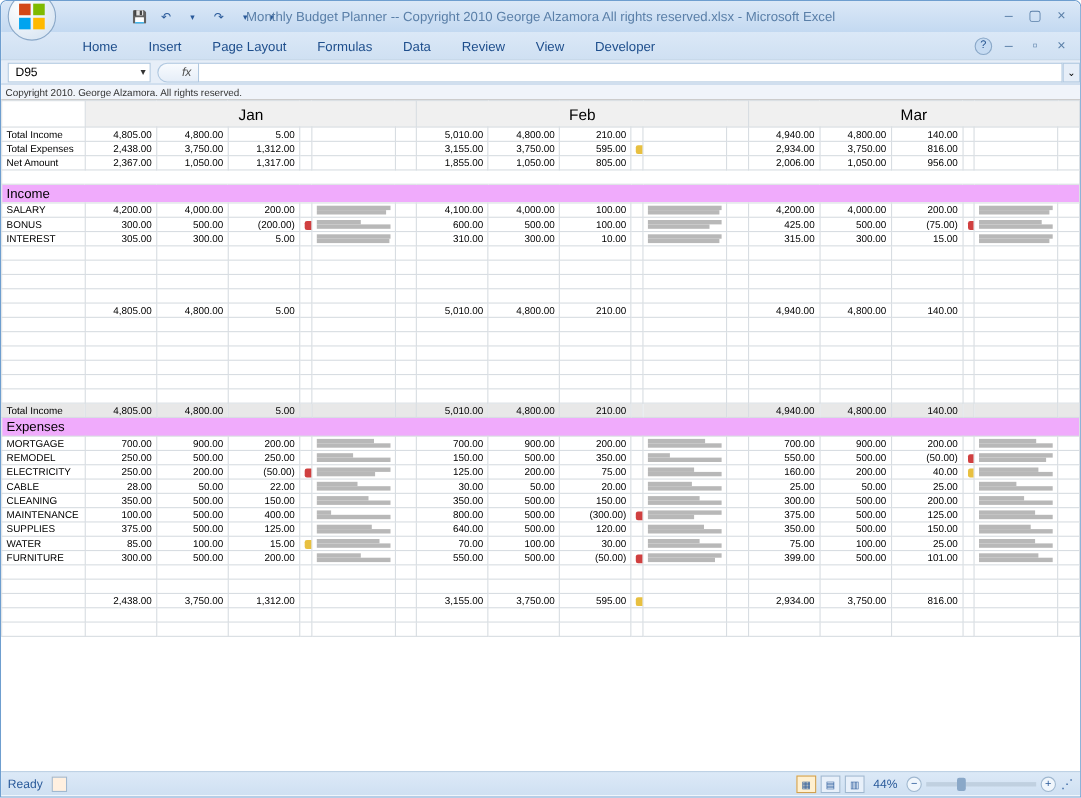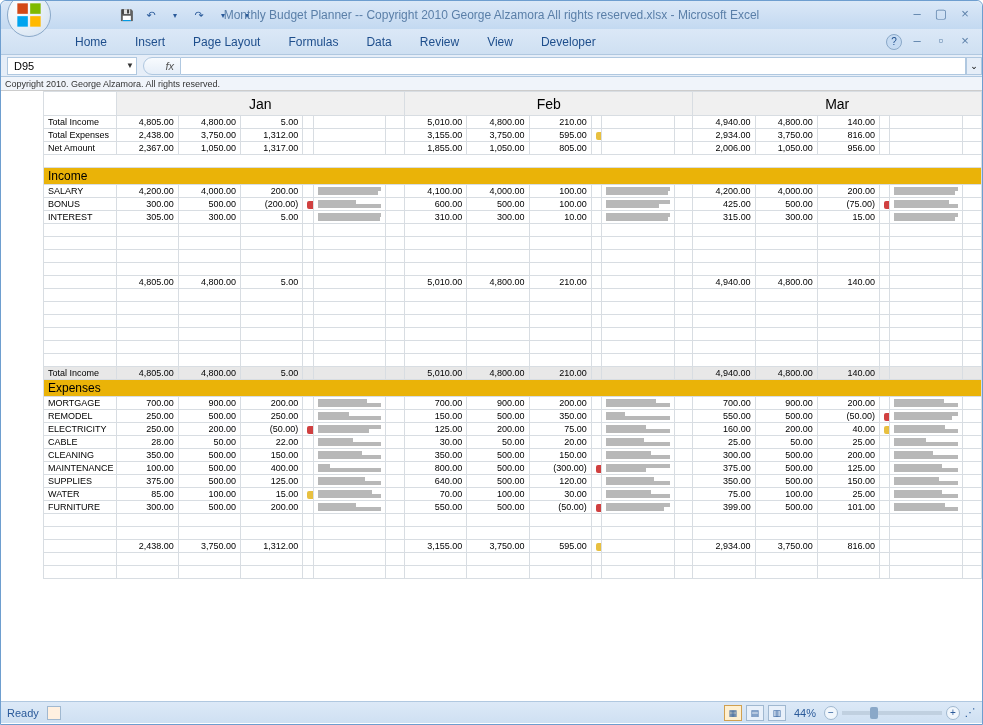--- a/index.html
+++ b/index.html
@@ -21,28 +21,28 @@
 
 .formula-bar { height: 22px; background: #e6eef8; display: flex; align-items: center; border-bottom: 1px solid #b0c8e0; }
 .name-box { width: 130px; height: 18px; background: #fff; border: 1px solid #b0c8e0; margin-left: 6px; display: flex; align-items: center; padding: 0 6px; font-size: 11px; position: relative; }
 .name-box-arrow { position: absolute; right: 2px; cursor: pointer; color: #333; font-size: 8px; }
 .fx-btn { width: 38px; height: 18px; margin-left: 6px; display: flex; align-items: center; justify-content: flex-end; padding-right: 6px; font-style: italic; color: #555; cursor: pointer; border: 1px solid #b0c8e0; border-radius: 9px 0 0 9px; background: linear-gradient(#f8fbfe,#e6eef8); }
 .formula-input { flex: 1; height: 18px; background: #fff; border: 1px solid #b0c8e0; border-left: none; padding: 0 6px; }
 .expand-btn { width: 16px; height: 18px; border: 1px solid #b0c8e0; background: #e6eef8; cursor: pointer; text-align: center; font-size: 9px; line-height: 16px; }
 
 .copyright-bar { height: 14px; background: #f0f4fa; font-size: 9px; color: #333; padding-left: 4px; border-bottom: 1px solid #ccc; line-height: 14px; }
 
-.sheet { height: 610px; overflow: hidden; background: #fff; position: relative; margin-left: 42px; }
+.sheet { height: 610px; overflow: hidden; background: #fff; position: relative; }
 table { border-collapse: collapse; width: 100%; table-layout: fixed; }
 td, th { border: 1px solid #d8dde2; padding: 1px 4px; font-size: 9px; height: 13px; white-space: nowrap; overflow: hidden; text-overflow: clip; vertical-align: middle; }
 .row-label { text-align: left; font-size: 9px; width: 70px; }
 .num { text-align: right; }
 .month-header { background: #f0f0f0; text-align: center; font-size: 14px; font-weight: normal; height: 24px; }
 .col-header { text-align: right; font-size: 9px; font-weight: normal; height: 16px; }
-.section-header { background: #eab308; text-align: left; font-size: 12px; font-weight: normal; height: 16px; }
+.section-header { background: #f0abfc; text-align: left; font-size: 12px; font-weight: normal; height: 16px; }
 .total-row td { background: #e8e8e8; }
 .empty-row td { height: 13px; }
 .spark { display: inline-block; width: 100%; height: 8px; position: relative; }
 .spark-bar { position: absolute; height: 4px; background: #b8b8b8; top: 1px; }
 .spark-bar2 { position: absolute; height: 4px; background: #b8b8b8; top: 5px; }
 .flag { display: inline-block; width: 8px; height: 8px; border-radius: 2px; vertical-align: middle; }
 .flag-red { background: #d04040; }
 .flag-yellow { background: #e8c040; }
 
 .statusbar { height: 22px; background: linear-gradient(#dce9f7, #cfe0f2); display: flex; align-items: center; padding: 0 6px; border-top: 1px solid #b0c8e0; font-size: 11px; color: #2a5a9a; }

